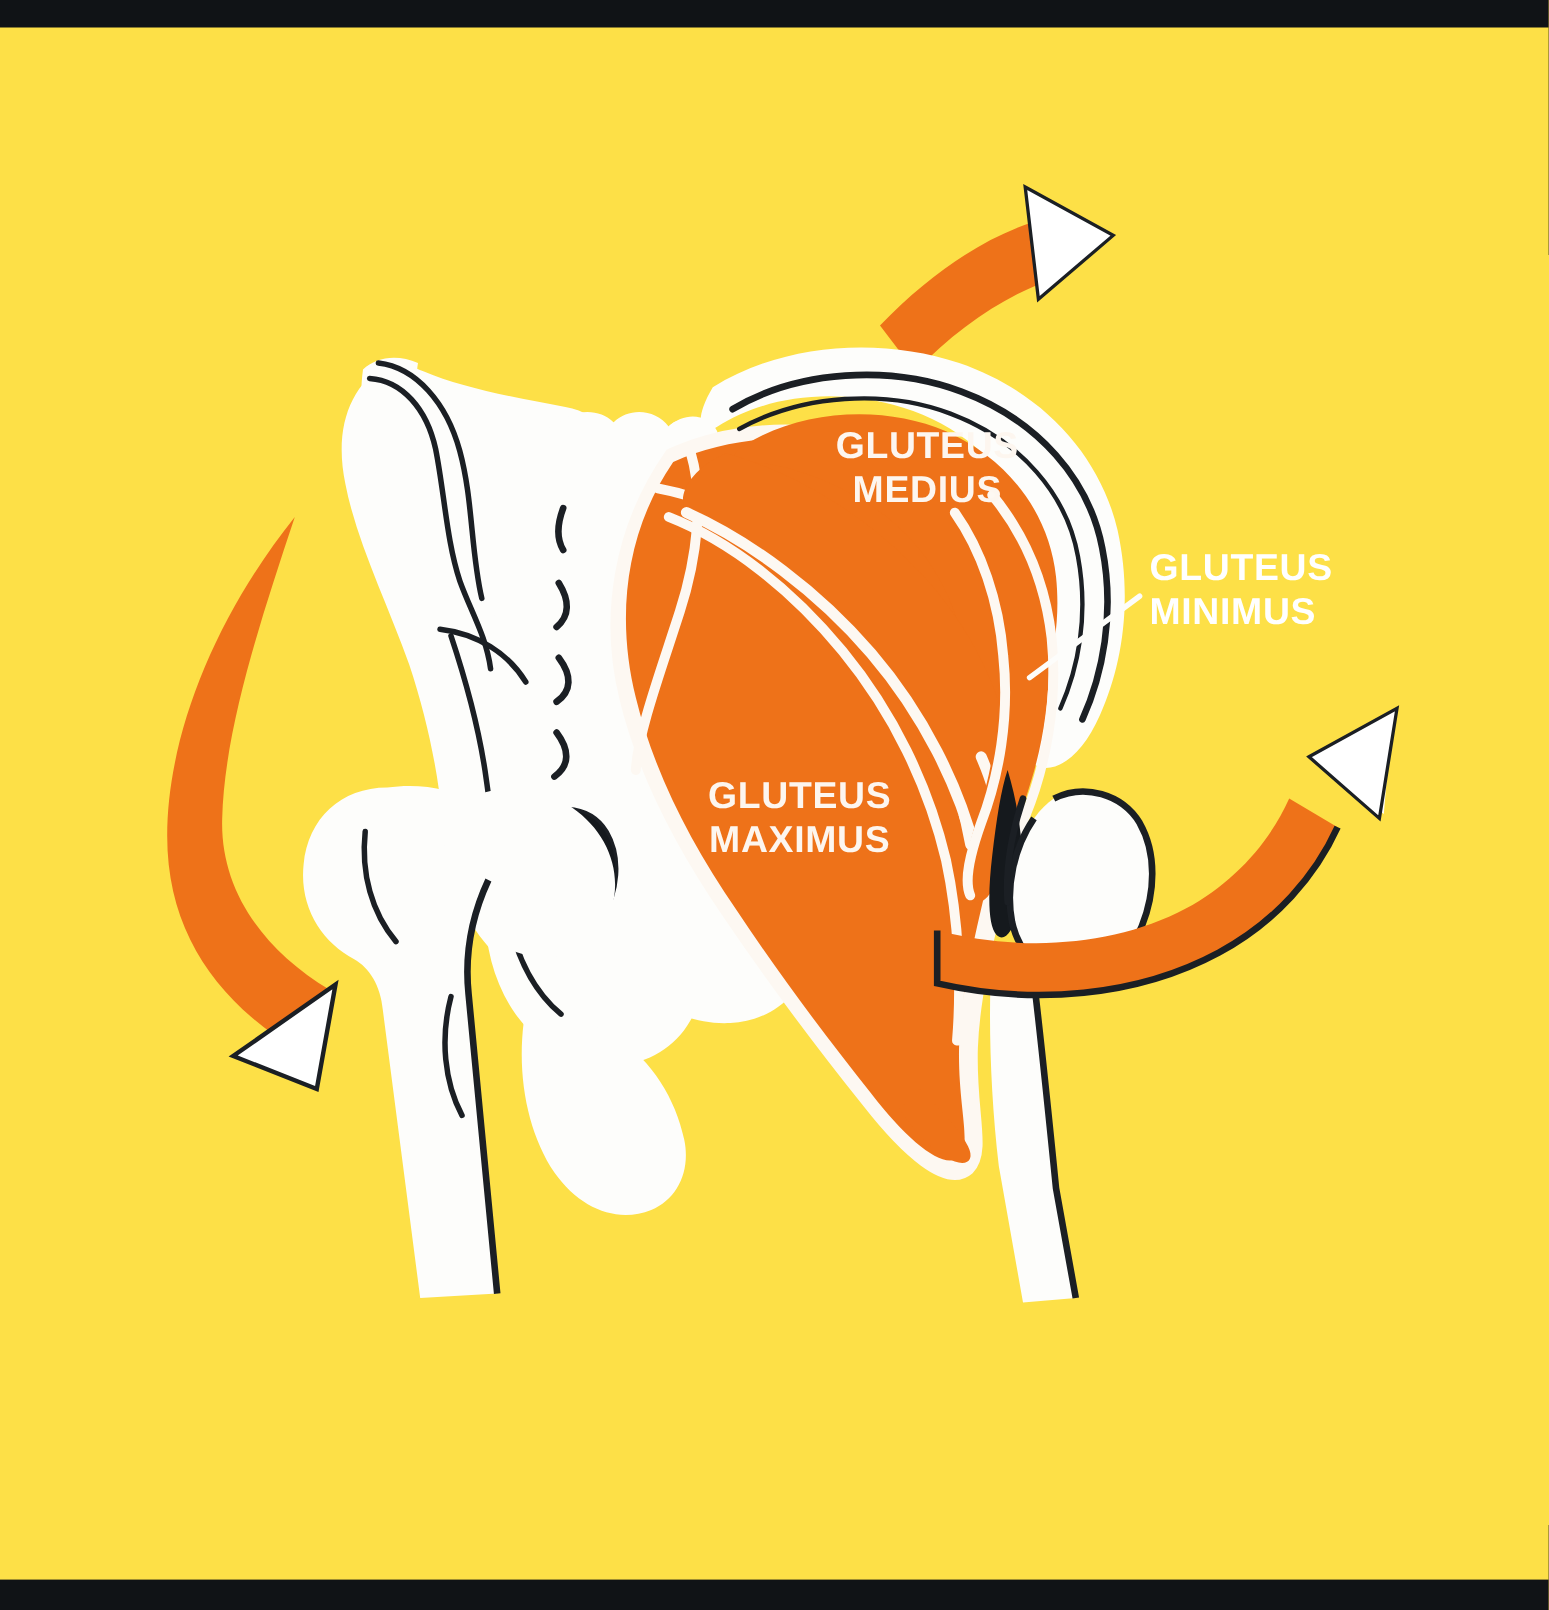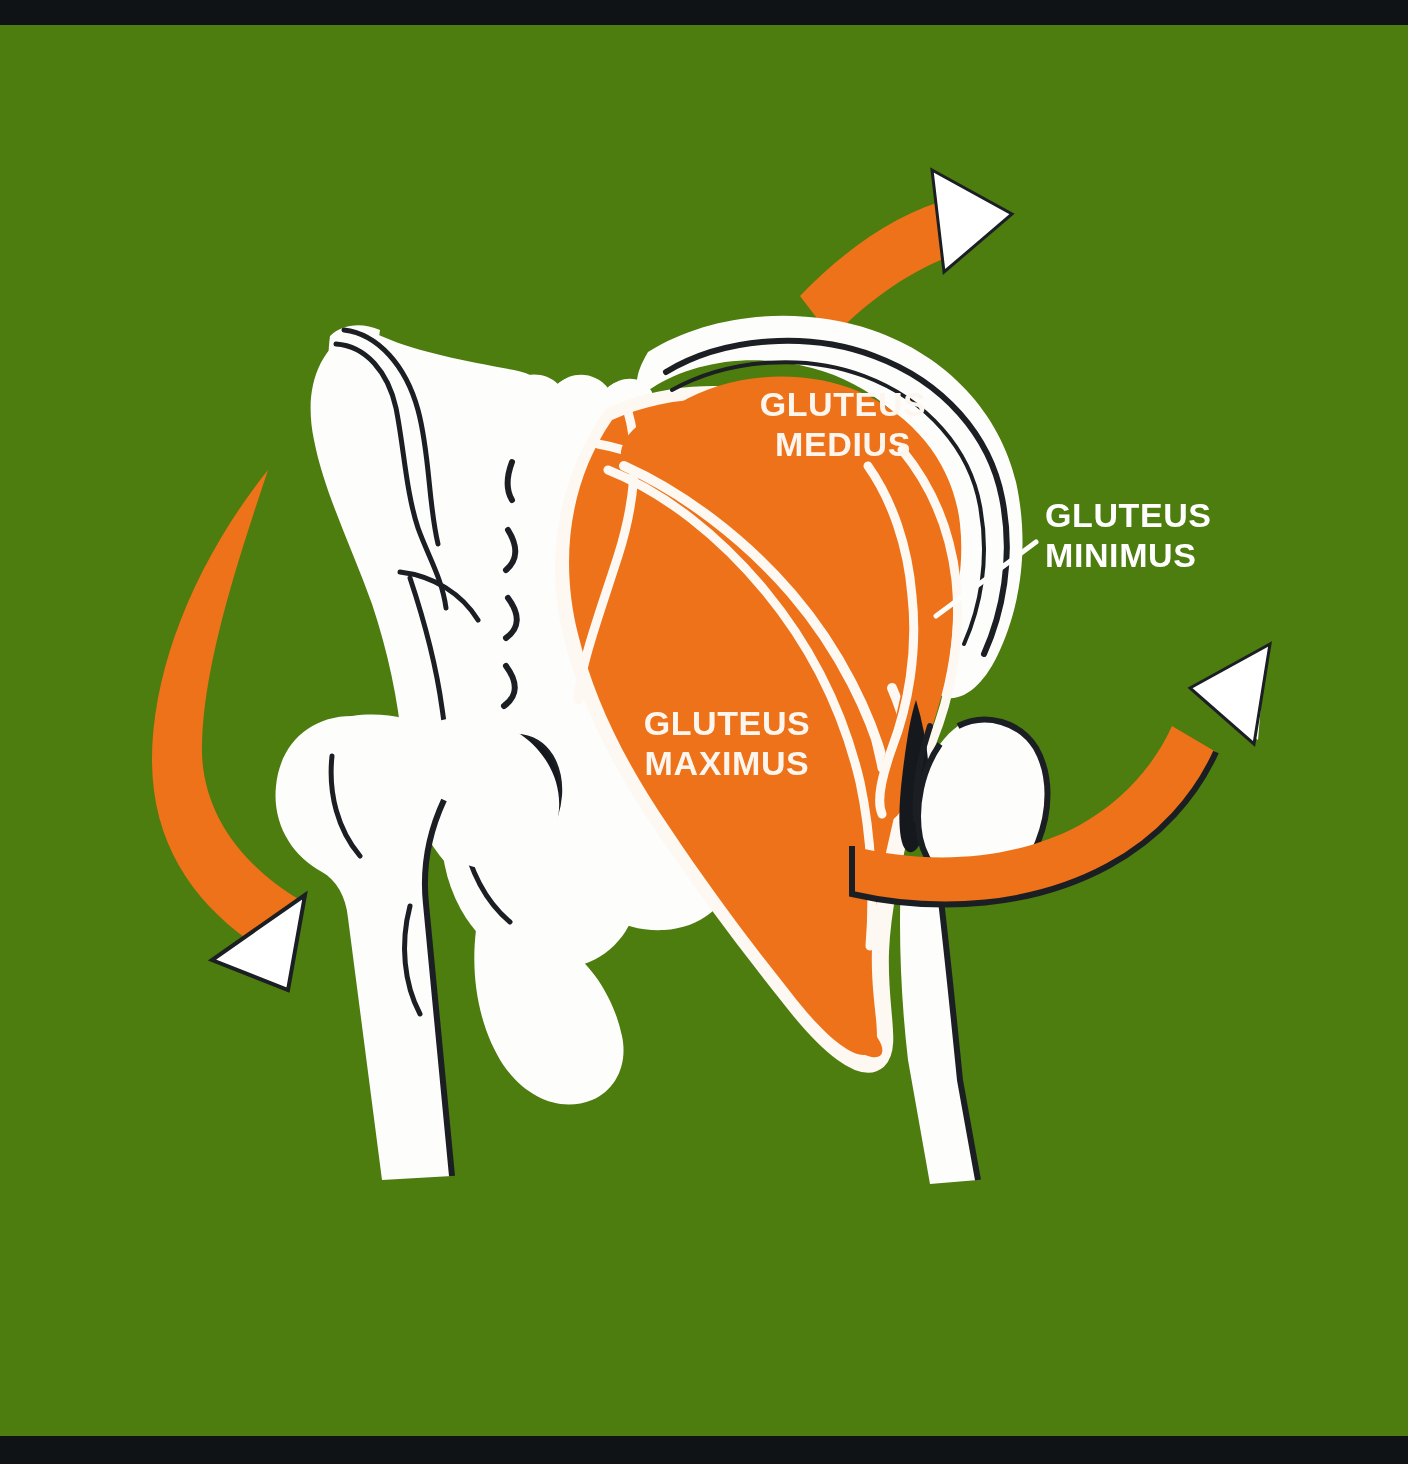--- a/index.html
+++ b/index.html
@@ -5,21 +5,21 @@
 <style>
   html, body {
     margin: 0;
     padding: 0;
     background: #15191d;
   }
   #stage {
     position: relative;
     width: 1408px;
     height: 1464px;
-    background: #4d7c0f;
+    background: #fde047;
     overflow: hidden;
     font-family: "Liberation Sans", sans-serif;
   }
   
   .edge-band {
     position: absolute;
     left: 0;
     width: 100%;
     background: #101316;
     pointer-events: none;

